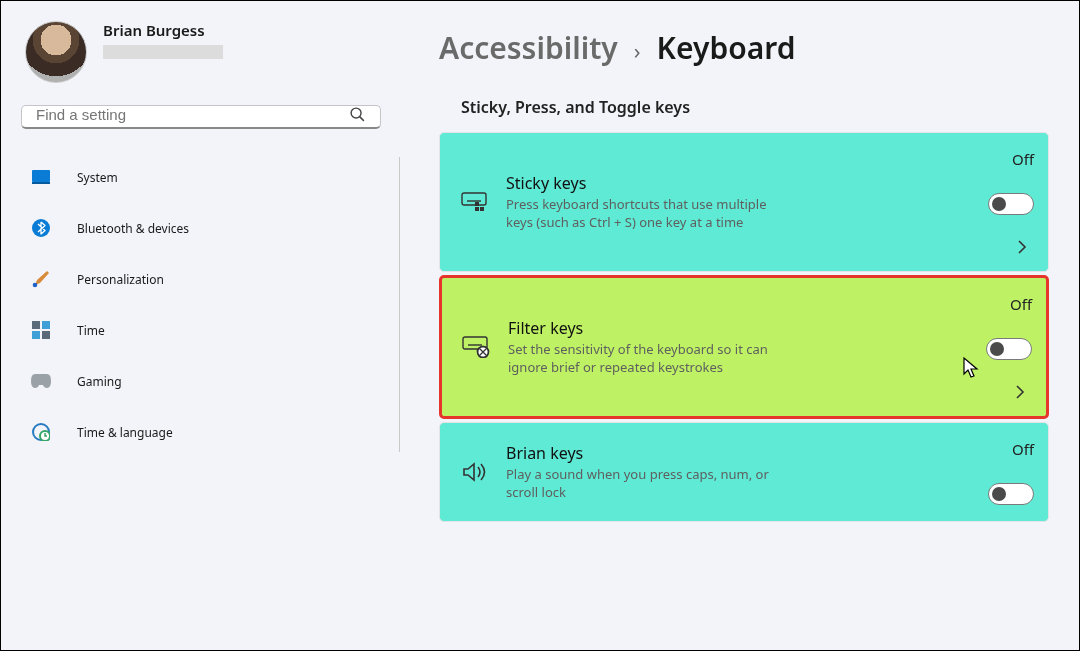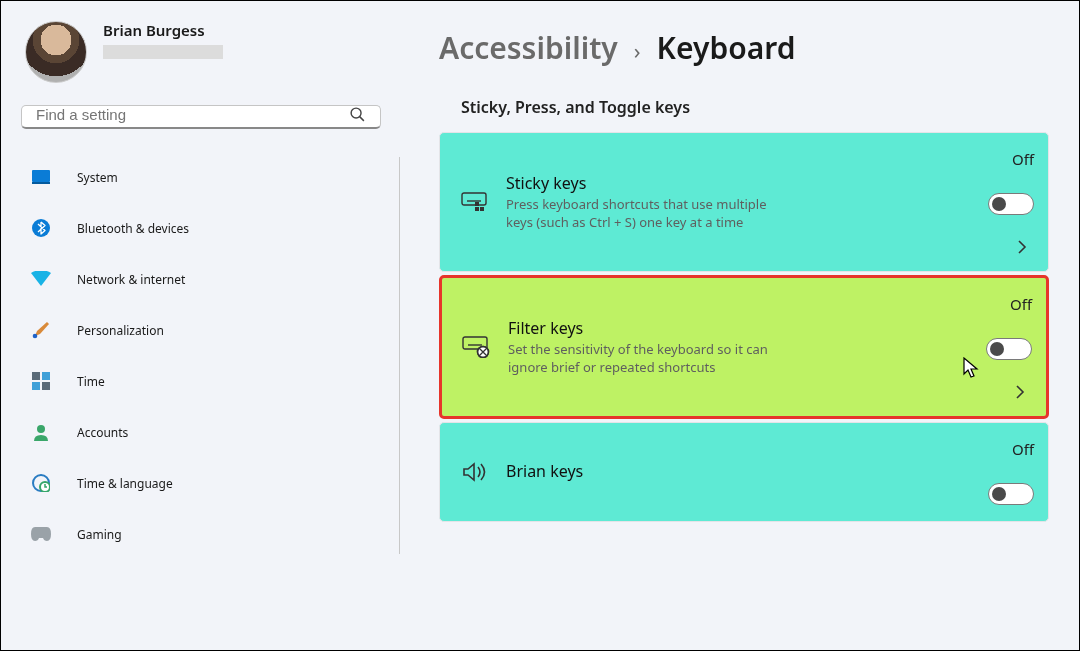--- a/index.html
+++ b/index.html
@@ -176,72 +176,55 @@
         <span class="nav-icon">
           <svg width="18" height="18" viewBox="0 0 18 18">
               <circle cx="9" cy="9" r="9" fill="#0a7cd6"></circle>
               <path d="M9 3v12l4-3.5L6 5m0 8l7-6.5L9 3" stroke="#fff" stroke-width="1.3" fill="none" stroke-linejoin="round"></path>
             </svg>
         </span>
         <span>Bluetooth &amp; devices</span>
       </li>
       <li class="nav-item">
         <span class="nav-icon">
-          <svg width="20" height="16" viewBox="0 0 20 16">
-              <path d="M10 15 L0 2 Q10 -4 20 2 Z" fill="#19b3e6"></path>
-            </svg>
-        </span>
-        <span>Network &amp; internet</span>
-      </li>
-      <li class="nav-item">
-        <span class="nav-icon">
           <svg width="18" height="18" viewBox="0 0 18 18">
               <path d="M3 15l2-5 10-9 2 2-9 10-5 2z" fill="#d98a3a"></path>
               <circle cx="3" cy="15" r="2.3" fill="#2063c9"></circle>
             </svg>
         </span>
         <span>Personalization</span>
       </li>
       <li class="nav-item">
         <span class="nav-icon">
           <svg width="18" height="18" viewBox="0 0 18 18">
               <rect x="0" y="0" width="8" height="8" fill="#5a6a78"></rect>
               <rect x="10" y="0" width="8" height="8" fill="#3fa0d8"></rect>
               <rect x="0" y="10" width="8" height="8" fill="#3fa0d8"></rect>
               <rect x="10" y="10" width="8" height="8" fill="#5a6a78"></rect>
             </svg>
         </span>
         <span>Time</span>
       </li>
       <li class="nav-item">
         <span class="nav-icon">
-          <svg width="18" height="18" viewBox="0 0 18 18">
-              <circle cx="9" cy="6" r="4" fill="#3aa66a"></circle>
-              <path d="M2 18q0-6 7-6t7 6z" fill="#3aa66a"></path>
-            </svg>
-        </span>
-        <span>Accounts</span>
+          <svg width="20" height="14" viewBox="0 0 20 14">
+              <path d="M4 0h12q4 0 4 7t-4 7q-3 0-4-3h-4q-1 3-4 3Q0 14 0 7t4-7z" fill="#9aa2a8"></path>
+            </svg>
+        </span>
+        <span>Gaming</span>
       </li>
       <li class="nav-item">
         <span class="nav-icon">
           <svg width="18" height="18" viewBox="0 0 18 18">
               <circle cx="9" cy="9" r="8" fill="none" stroke="#2a7cc2" stroke-width="2"></circle>
               <circle cx="13" cy="13" r="5" fill="#fff" stroke="#35a66a" stroke-width="2"></circle>
               <path d="M13 10v3h2" stroke="#35a66a" stroke-width="1.5" fill="none"></path>
             </svg>
         </span>
         <span>Time &amp; language</span>
-      </li>
-      <li class="nav-item">
-        <span class="nav-icon">
-          <svg width="20" height="14" viewBox="0 0 20 14">
-              <path d="M4 0h12q4 0 4 7t-4 7q-3 0-4-3h-4q-1 3-4 3Q0 14 0 7t4-7z" fill="#9aa2a8"></path>
-            </svg>
-        </span>
-        <span>Gaming</span>
       </li>
     </ul>
   </aside>
 
   <main class="main">
     <div class="breadcrumb">
       <span class="bc-parent">Accessibility</span>
       <span class="bc-sep">›</span>
       <span class="bc-current">Keyboard</span>
     </div>
@@ -291,21 +274,21 @@
               <line x1="13" y1="5" x2="13" y2="5"></line>
               <line x1="17" y1="5" x2="17" y2="5"></line>
               <line x1="6" y1="9" x2="20" y2="9"></line>
               <circle cx="21" cy="16" r="5.5" fill="#fff"></circle>
               <circle cx="21" cy="16" r="5.5"></circle>
               <path d="M17 12l8 8M25 12l-8 8" stroke-width="1.3"></path>
             </svg>
         </span>
         <div class="card-text">
           <div class="card-title">Filter keys</div>
-          <div class="card-desc">Set the sensitivity of the keyboard so it can ignore brief or repeated shortcuts</div>
+          <div class="card-desc">Set the sensitivity of the keyboard so it can ignore brief or repeated keystrokes</div>
         </div>
         <div class="card-right">
           <span class="toggle-label">Off</span>
           <div class="toggle">
               <div class="knob"></div>
             </div>
           <span class="chevron">
             <svg width="10" height="16" viewBox="0 0 10 16" fill="none" stroke="#333" stroke-width="1.6">
                 <path d="M2 2l6 6-6 6"></path>
               </svg>
@@ -316,20 +299,21 @@
       <div class="card">
         <span class="card-icon">
           <svg width="24" height="22" viewBox="0 0 24 22" fill="none" stroke="#333" stroke-width="1.6">
               <path d="M2 8h4l6-5v16l-6-5H2z"></path>
               <path d="M16 6q4 5 0 10"></path>
               <path d="M19 3q7 8 0 16"></path>
             </svg>
         </span>
         <div class="card-text">
           <div class="card-title">Brian keys</div>
+          <div class="card-desc">Play a sound when you press caps, num, or scroll lock</div>
         </div>
         <div class="card-right">
           <span class="toggle-label">Off</span>
           <div class="toggle">
               <div class="knob"></div>
             </div>
         </div>
       </div>
 
 

